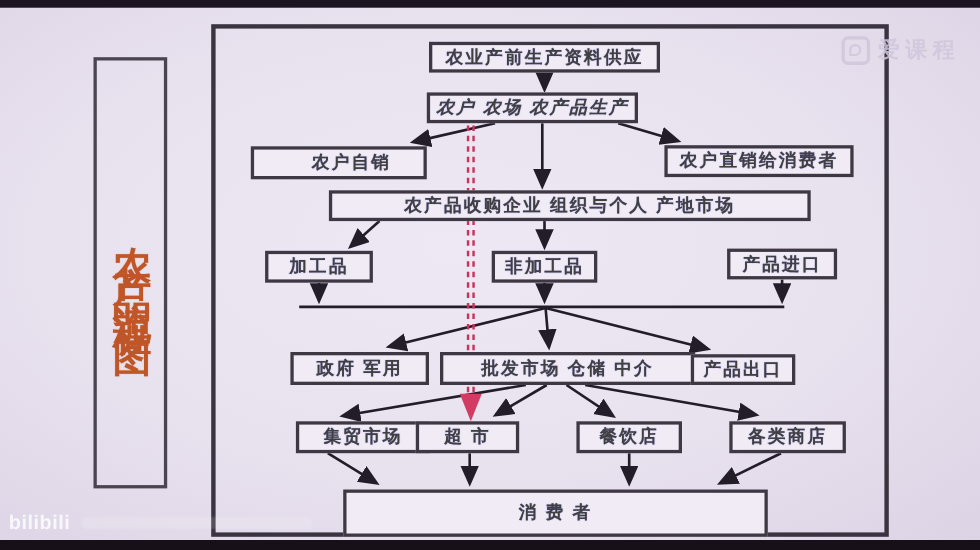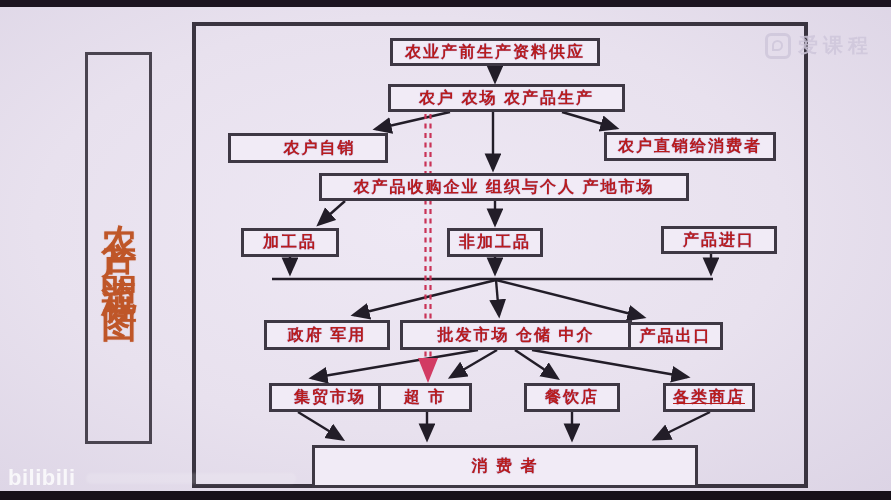--- a/index.html
+++ b/index.html
@@ -25,42 +25,42 @@
   }
   .title-text{
     writing-mode:vertical-rl;text-orientation:upright;
     color:#bf5628;font-size:35px;font-weight:bold;letter-spacing:17px;
     text-shadow:0 0 1px rgba(191,86,40,.6);
   }
   .node{
     position:absolute;box-sizing:border-box;
     border:3px solid #3e3844;background:#f1ebf6;
     display:flex;align-items:center;justify-content:center;
-    color:#b91c1c;font-weight:bold;font-size:16px;letter-spacing:2px;
+    color:#404040;font-weight:bold;font-size:16px;letter-spacing:2px;
     white-space:nowrap;text-shadow:0 0 1px rgba(60,53,201,.5);
   }
   .edges{position:absolute;left:0;top:0;width:891px;height:500px;pointer-events:none;}
   .wm-icourse{
     position:absolute;right:18px;top:25px;display:flex;align-items:center;gap:7px;
     color:#cfc7db;opacity:.85;
   }
   .wm-icourse .glyph{
     width:20px;height:20px;border:3px solid #cfc7db;border-radius:6px;
     position:relative;
   }
   .wm-icourse .glyph:after{
     content:"";position:absolute;left:4px;top:4px;width:7px;height:7px;
     border:2px solid #cfc7db;border-radius:50% 50% 50% 0;
   }
   .wm-icourse .txt{font-size:20px;font-weight:bold;letter-spacing:5px;}
   .wm-bili{
     position:absolute;left:8px;top:465px;display:flex;align-items:center;gap:10px;
   }
   .wm-bili .txt{
-    color:#ffffff;opacity:.8;font-size:22px;font-weight:bold;letter-spacing:.5px;
+    color:#ffffff;opacity:.8;font-size:18px;font-weight:bold;letter-spacing:.5px;
   }
   .wm-bili .faint{
     width:210px;height:11px;background:rgba(255,255,255,.14);
     border-radius:5px;filter:blur(1px);
   }
 </style>
 </head>
 <body>
 
 <div class="stage">
@@ -105,60 +105,60 @@
       <g stroke="#c93357" stroke-width="2.2" fill="none">
         <line x1="425.5" y1="107" x2="425.5" y2="351" stroke-dasharray="5 4.5"></line>
         <line x1="430.5" y1="107" x2="430.5" y2="351" stroke-dasharray="5 4.5"></line>
       </g>
       <polygon points="418,351 438,351 428,376" fill="#d23b63" stroke="none"></polygon>
     </svg>
 
     <div class="node" style="left:390px;top:31px;width:210px;height:28px;">
         <span>农业产前生产资料供应</span>
       </div>
-    <div class="node" style="left:388px;top:77px;width:237px;height:28px;">
+    <div class="node" style="left:388px;top:77px;width:192px;height:28px;font-style:italic;">
         <span>农户 农场 农产品生产</span>
       </div>
     <div class="node" style="left:228px;top:126px;width:160px;height:30px;padding-left:23px;">
         <span>农户自销</span>
       </div>
     <div class="node" style="left:604px;top:125px;width:172px;height:29px;">
         <span>农户直销给消费者</span>
       </div>
-    <div class="node" style="left:319px;top:166px;width:370px;height:28px;">
+    <div class="node" style="left:299px;top:166px;width:438px;height:28px;">
         <span>农产品收购企业 组织与个人 产地市场</span>
       </div>
     <div class="node" style="left:241px;top:221px;width:98px;height:29px;">
         <span>加工品</span>
       </div>
     <div class="node" style="left:447px;top:221px;width:96px;height:29px;">
         <span>非加工品</span>
       </div>
-    <div class="node" style="left:661px;top:219px;width:116px;height:28px;font-family:Liberation Mono, monospace;">
+    <div class="node" style="left:661px;top:219px;width:100px;height:28px;font-family:Liberation Mono, monospace;">
         <span>产品进口</span>
       </div>
     <div class="node" style="left:264px;top:313px;width:126px;height:30px;">
         <span>政府 军用</span>
       </div>
     <div class="node" style="left:400px;top:313px;width:232px;height:30px;">
         <span>批发市场 仓储 中介</span>
       </div>
     <div class="node" style="left:628px;top:315px;width:95px;height:28px;">
         <span>产品出口</span>
       </div>
     <div class="node" style="left:233px;top:376px;width:122px;height:29px;margin-left:36px;">
         <span>集贸市场</span>
       </div>
     <div class="node" style="left:378px;top:376px;width:94px;height:29px;">
         <span>超  市</span>
       </div>
     <div class="node" style="left:524px;top:376px;width:96px;height:29px;">
         <span>餐饮店</span>
       </div>
-    <div class="node" style="left:663px;top:376px;width:92px;height:29px;text-decoration:underline;">
+    <div class="node" style="left:663px;top:376px;width:106px;height:29px;">
         <span>各类商店</span>
       </div>
     <div class="node" style="left:312px;top:438px;width:386px;height:43px;">
         <span>消 费 者</span>
       </div>
 
     <div class="wm-icourse">
       <div class="glyph"></div>
       <div class="txt">爱课程</div>
     </div>

